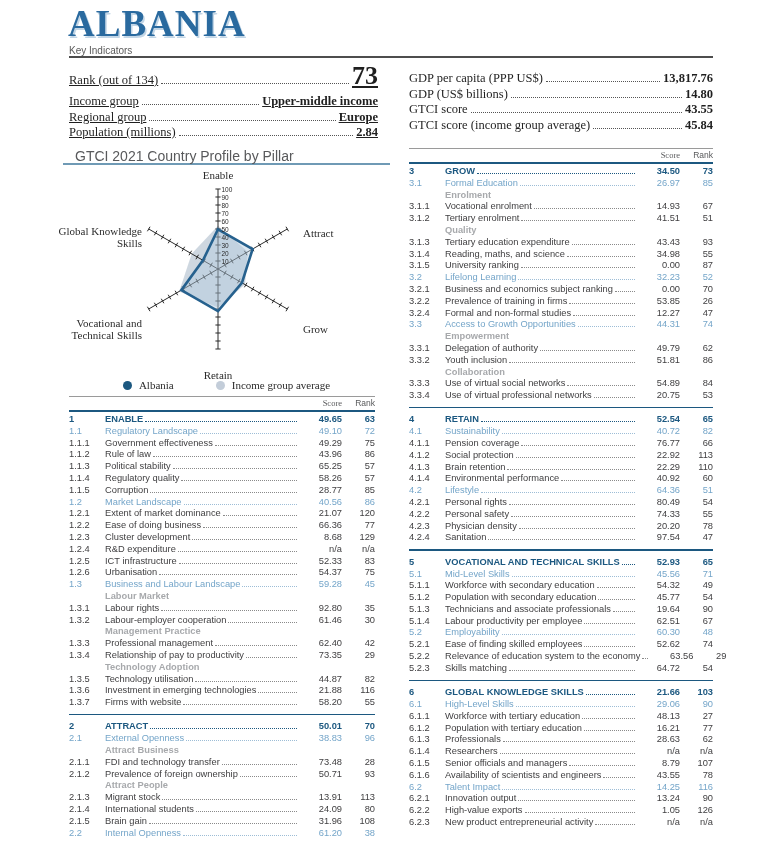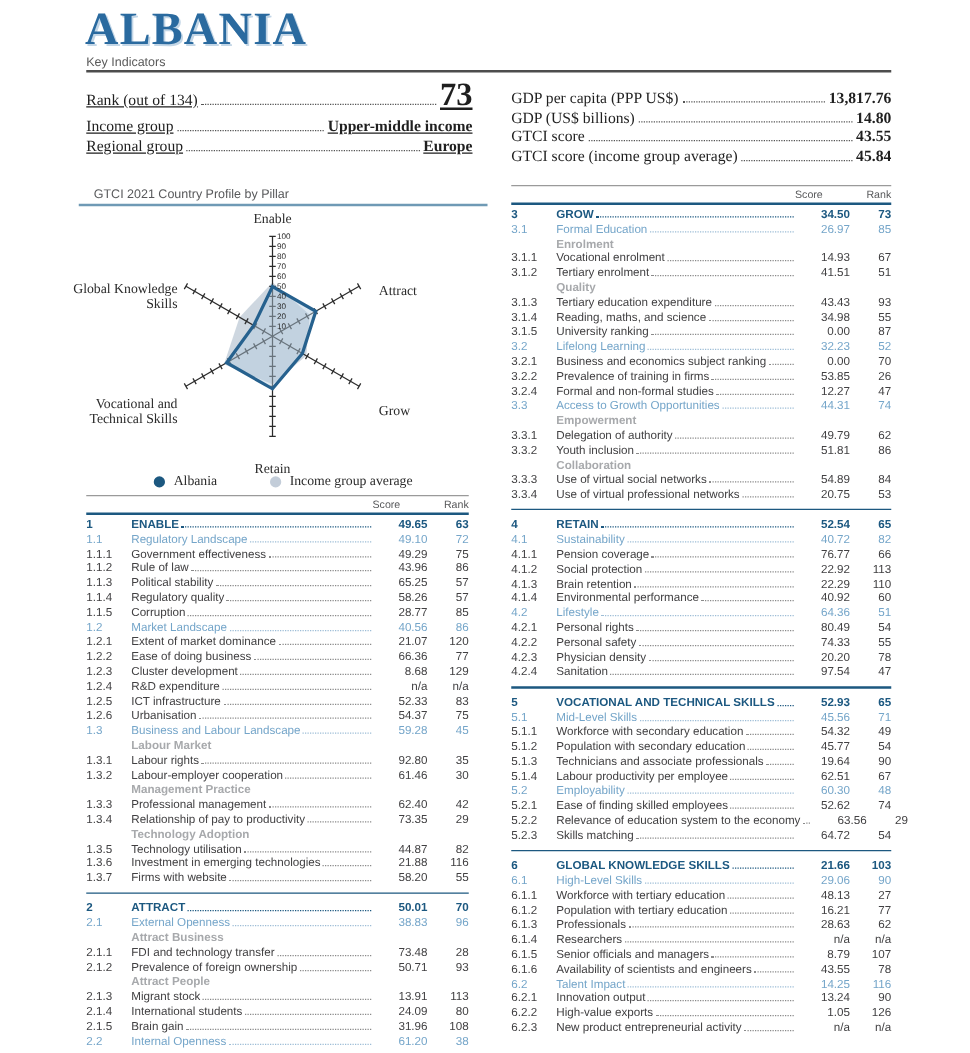--- a/index.html
+++ b/index.html
@@ -20,21 +20,21 @@
   .ki-left{left:69px;top:62px;width:309px;text-decoration:underline;}
   .ki-right{left:409px;top:71px;width:304px;text-align:right;}
   .ki-row{display:flex;align-items:baseline;font-size:12.5px;line-height:15.5px;white-space:nowrap;}
   .ki-row .lbl{flex:none;}
   .ki-row .lead{flex:1;border-bottom:1.6px dotted #555;margin:0 3px 3px 3px;min-width:10px;}
   .ki-row .val{flex:none;font-weight:bold;}
   .ki-row.big{line-height:28px;}
   .ki-row.big .val{font-size:26px;}
   
   .chart-box{position:absolute;left:63px;top:150px;width:327px;height:246px;}
-  .chart-caption{font-size:10px;color:#58595b;padding-left:12px;line-height:12px;}
+  .chart-caption{font-size:14px;color:#58595b;padding-left:12px;line-height:12px;}
   .chart-caption-rule{height:2px;background:#6f9ab5;margin-top:1px;}
   .radar-wrap{position:relative;width:327px;height:206px;}
   .radar-svg{position:absolute;left:0;top:0;}
   .axis-label{
     position:absolute;font-family:"Liberation Serif",serif;font-size:11px;
     color:#2b2b2b;line-height:12px;
   }
   .axis-enable{left:155px;top:4px;transform:translateX(-50%);}
   .axis-attract{left:240px;top:62px;}
   .axis-grow{left:240px;top:158px;}
@@ -45,21 +45,21 @@
     font-family:"Liberation Serif",serif;font-size:11px;color:#2b2b2b;}
   .legend-item{display:flex;align-items:center;gap:7px;}
   .legend-dot{width:9px;height:9px;border-radius:50%;flex:none;}
   
   .col{position:absolute;}
   .col-left{left:69px;top:396px;width:306px;}
   .col-right{left:409px;top:148px;width:304px;}
   .sr-header{border-top:1px solid #9a9a9a;display:flex;align-items:baseline;
     font-size:8.5px;color:#58595b;line-height:13px;}
   .sr-header .sp{flex:1;}
-  .sr-header .sc{width:44px;text-align:left;}
+  .sr-header .sc{width:44px;text-align:right;font-family:Liberation Serif, serif;}
   .sr-header .rk{width:33px;text-align:right;}
   .navy-rule{height:2px;background:#1C5880;}
   .sect-sep{height:1.5px;background:#1C5880;margin:5px 0 4px 0;}
   .sect{padding-top:2px;}
   .trow{display:flex;align-items:baseline;font-size:9.3px;line-height:11.8px;white-space:nowrap;}
   .trow .num{flex:none;width:36px;}
   .trow .lbl{flex:none;}
   .trow .lead{flex:1;border-bottom:1px dotted #8a8a8a;margin:0 1px 2px 2px;min-width:6px;}
   .trow .score{flex:none;width:44px;text-align:right;}
   .trow .rank{flex:none;width:33px;text-align:right;}
@@ -85,20 +85,25 @@
     </div>
     <div class="ki-row">
       <span class="lbl">Income group</span>
       <span class="lead"></span>
       <span class="val">Upper-middle income</span>
     </div>
     <div class="ki-row">
       <span class="lbl">Regional group</span>
       <span class="lead"></span>
       <span class="val">Europe</span>
+    </div>
+    <div class="ki-row">
+      <span class="lbl">Population (millions)</span>
+      <span class="lead"></span>
+      <span class="val">2.84</span>
     </div>
   </div>
 <div class="ki ki-right" id="ki-right">
     <div class="ki-row">
       <span class="lbl">GDP per capita (PPP US$)</span>
       <span class="lead"></span>
       <span class="val">13,817.76</span>
     </div>
     <div class="ki-row">
       <span class="lbl">GDP (US$ billions)</span>

